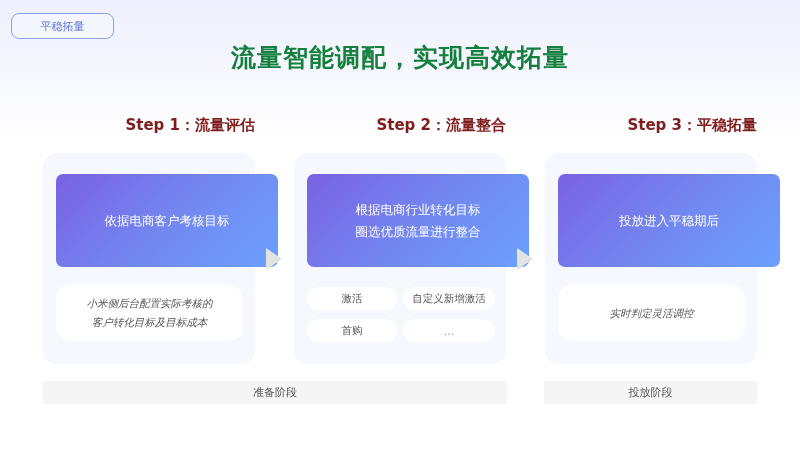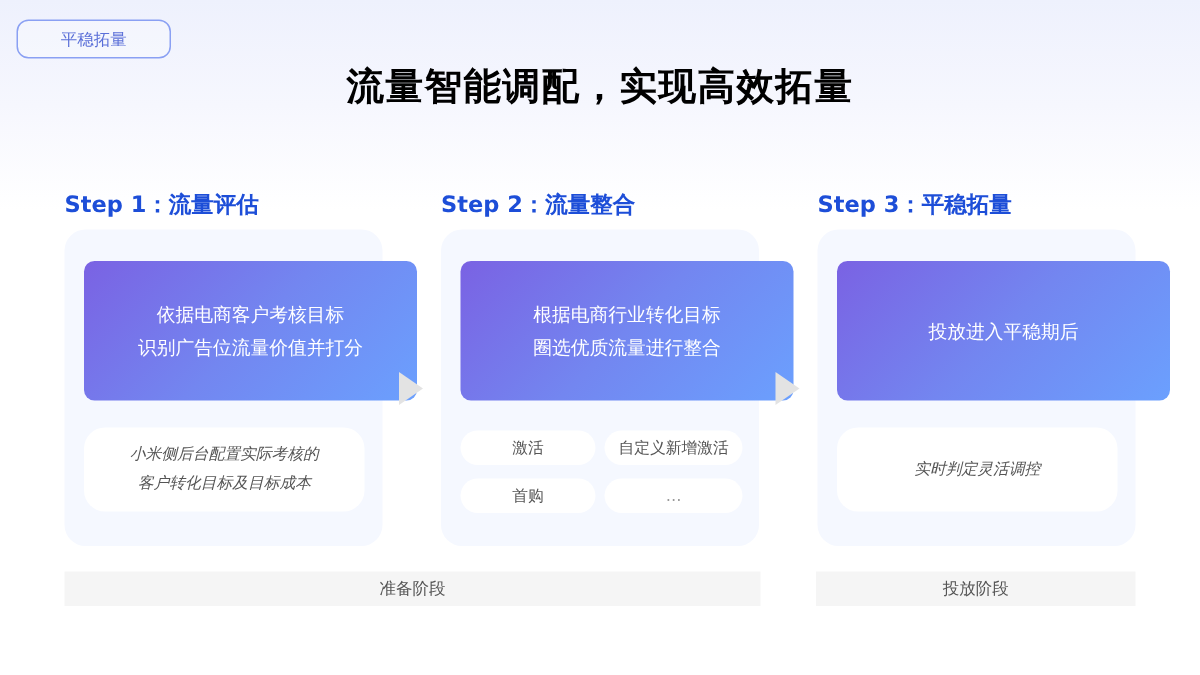--- a/index.html
+++ b/index.html
@@ -10,25 +10,25 @@
     position: relative;
   }
   .tag {
     position: absolute; left: 11px; top: 13px; width: 103px; height: 26px;
     border: 1.5px solid #8aa0f3; border-radius: 8px;
     color: #5a6fd8; font-size: 11px; display: flex; align-items: center; justify-content: center;
     background: rgba(255,255,255,0.25);
   }
   .title {
     position: absolute; left: 0; top: 41px; width: 800px; text-align: center;
-    font-size: 25px; font-weight: bold; color: #000000; letter-spacing: 1px;
+    font-size: 25px; font-weight: bold; color: #15803d; letter-spacing: 1px;
   }
   .step-title {
-    position: absolute; top: 116px; width: 212px; text-align: left;
-    font-size: 15px; font-weight: bold; color: #1d4ed8; margin-top: 11px;
+    position: absolute; top: 116px; width: 212px; text-align: right;
+    font-size: 15px; font-weight: bold; color: #7f1d1d;
   }
   .card {
     position: absolute; top: 153px; width: 212px; height: 211px;
     background: #f5f8ff; border-radius: 14px;
   }
   .grad-box {
     position: absolute; left: 13px; top: 21px; width: 222px; height: 93px;
     border-radius: 7px;
     background: linear-gradient(135deg, #7a62e3 0%, #7386f0 50%, #6ba0fe 100%);
     color: #ffffff; font-size: 12.5px; line-height: 22px;
@@ -61,21 +61,20 @@
 </head>
 <body>
 
 <div class="tag">平稳拓量</div>
 <div class="title">流量智能调配，实现高效拓量</div>
 
 <div class="step-title" style="left:43px;">Step 1：流量评估</div>
 <div class="card" style="left:43px;">
   <div class="grad-box">
     <div>依据电商客户考核目标</div>
-    <div>识别广告位流量价值并打分</div>
   </div>
   <div class="white-box">
     <div>小米侧后台配置实际考核的</div>
     <div>客户转化目标及目标成本</div>
   </div>
 </div>
 
 <div class="arrow" style="left:266px; top:248px;"></div>
 
 <div class="step-title" style="left:294px;">Step 2：流量整合</div>

